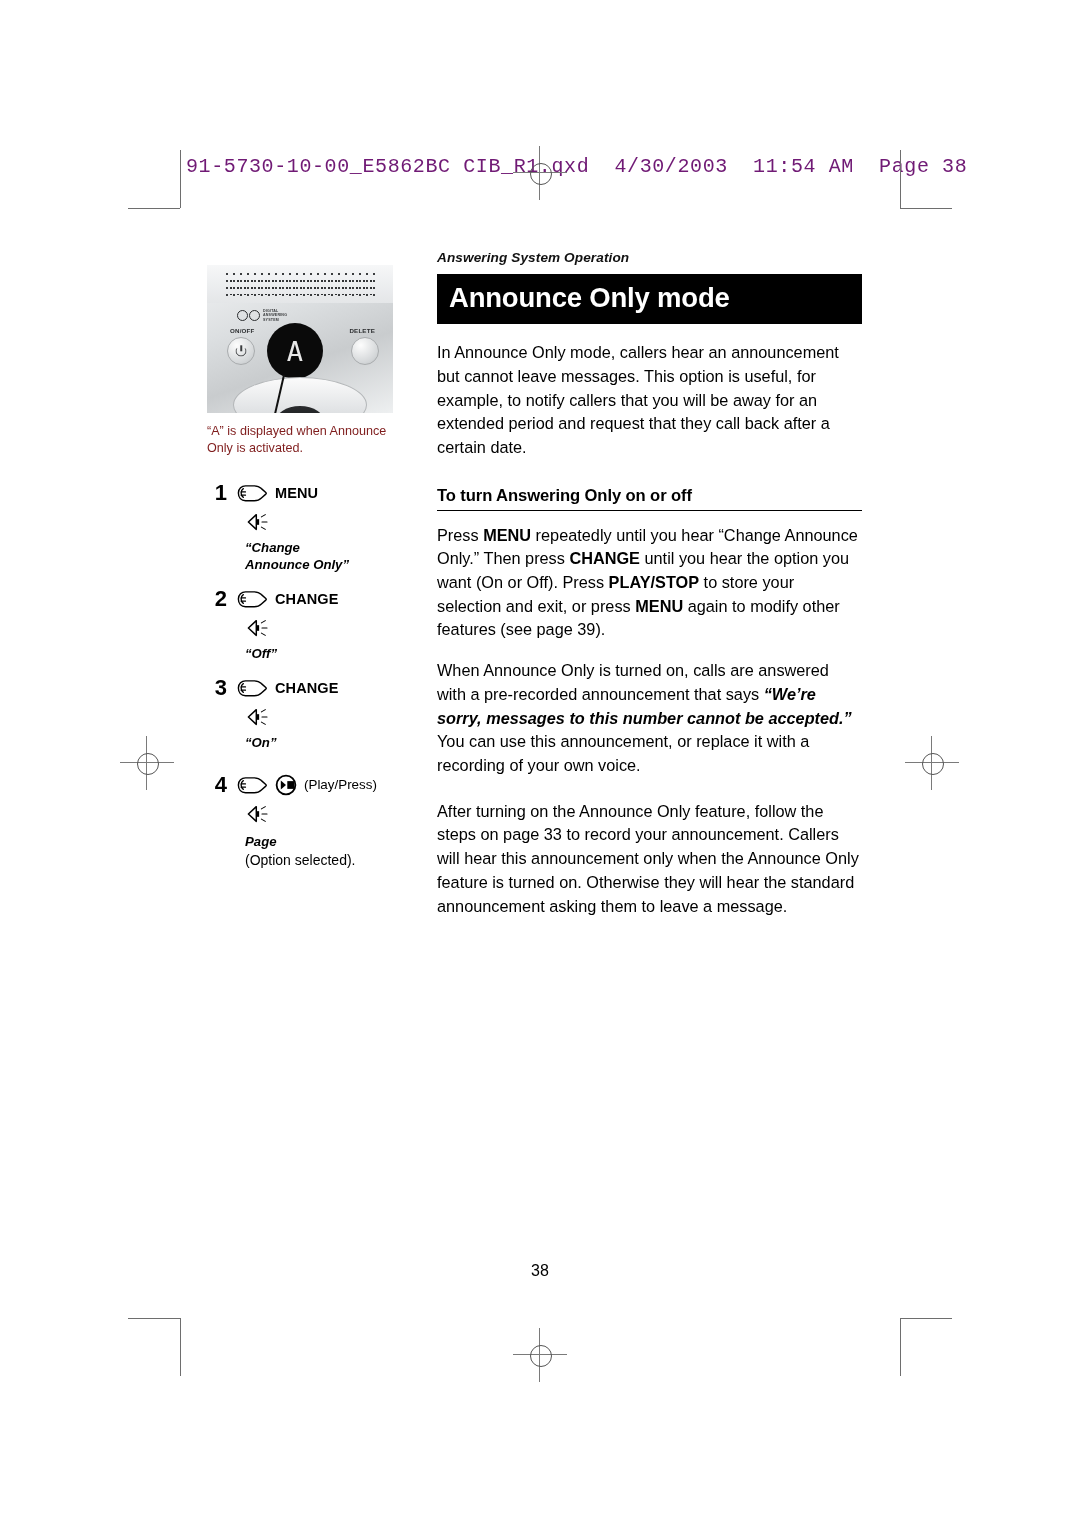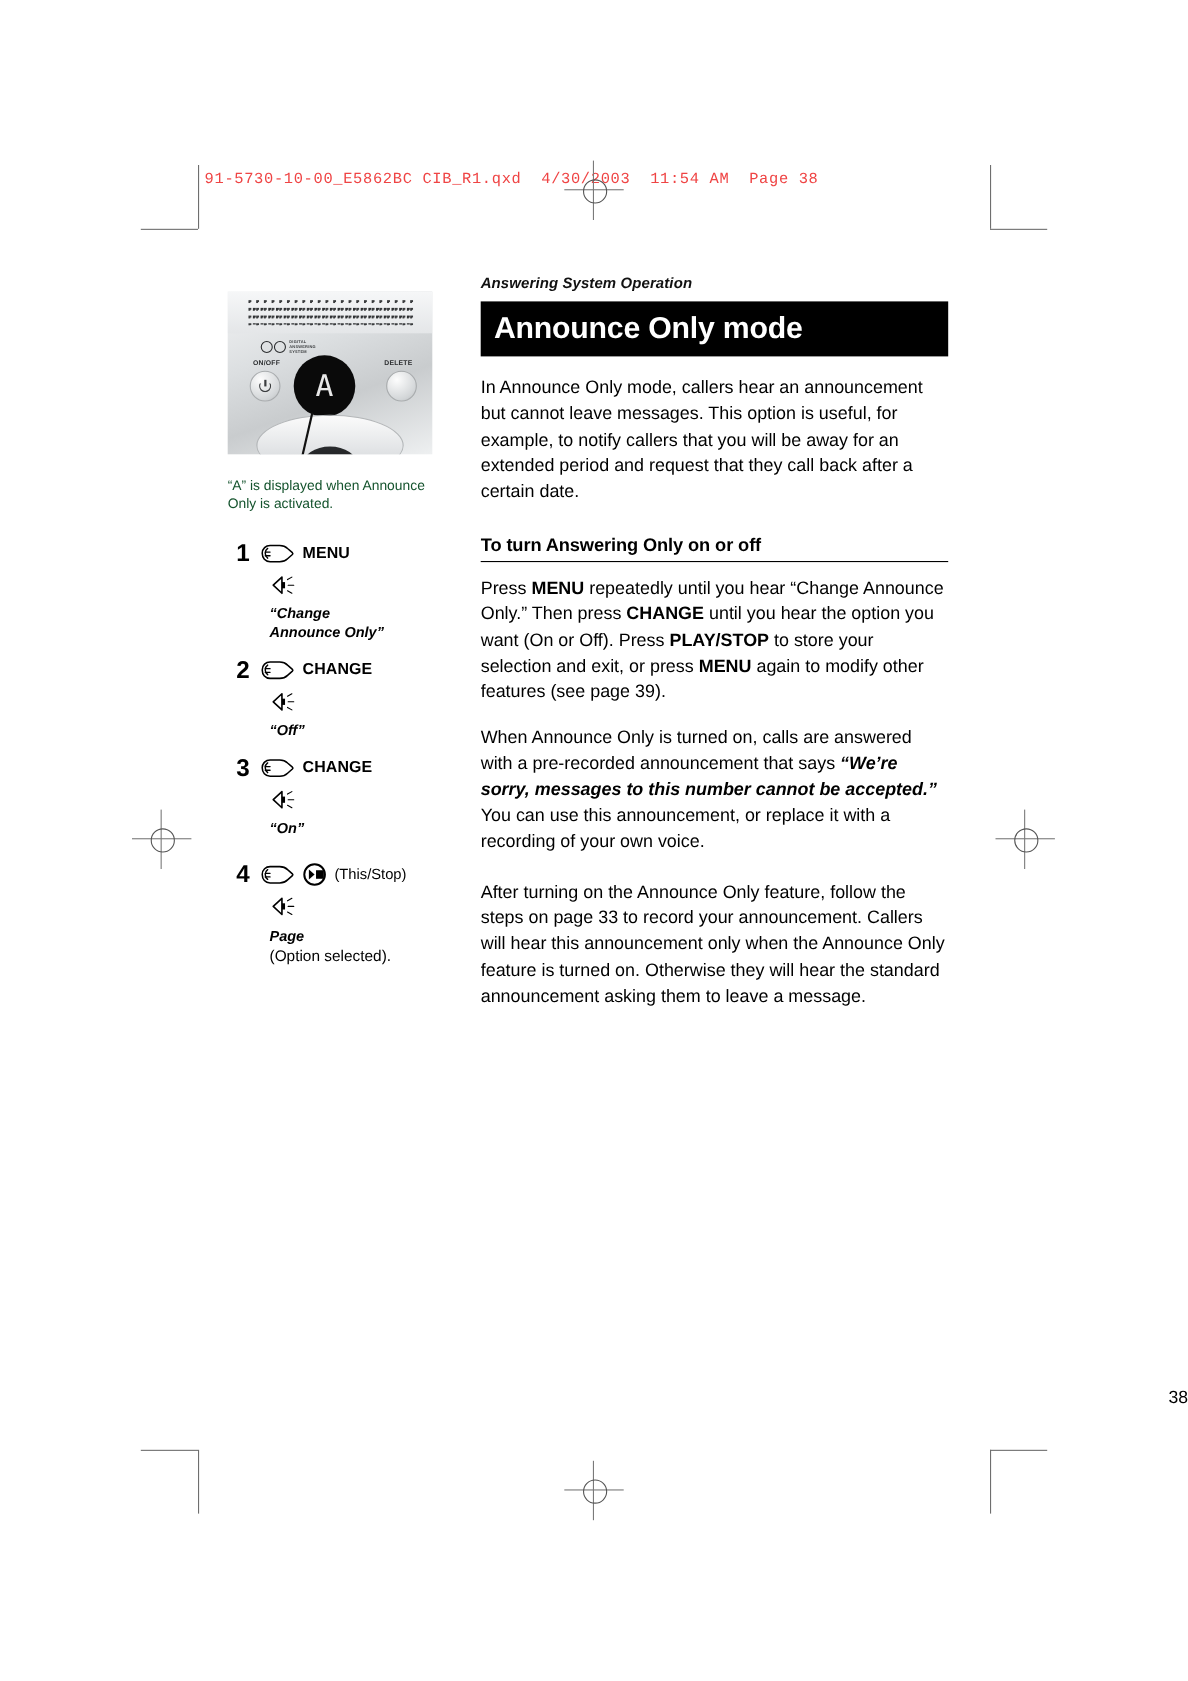--- a/index.html
+++ b/index.html
@@ -10,22 +10,22 @@
     color:#000;
     position:relative;
     overflow:hidden;
   }
   .page{position:absolute;inset:0;}
 
   
   .proof-header{
     position:absolute;left:186px;top:155px;
     font-family:"Liberation Mono", monospace;
-    font-size:14px;letter-spacing:0.6px;
-    color:#ef4444;white-space:pre;
+    font-size:20px;letter-spacing:0.6px;
+    color:#701a75;white-space:pre;
   }
 
   
   .mark{position:absolute;background:#6e6e6e;}
   .mark.h{height:1px;}
   .mark.v{width:1px;}
   .reg{position:absolute;width:54px;height:54px;}
   .reg .rl{position:absolute;background:#7a7a7a;}
   .reg .rl.h{left:0;top:26px;width:54px;height:1.4px;}
   .reg .rl.v{top:0;left:26px;height:54px;width:1.4px;}
@@ -110,22 +110,22 @@
     position:absolute;left:50%;bottom:-8px;transform:translateX(-50%);
     width:50px;height:34px;border-radius:50%;
     background:linear-gradient(180deg,#2a2c2e,#0d0e10);
   }
   .dp-leader{
     position:absolute;left:76px;top:110px;width:1.5px;height:44px;
     background:#111;transform:rotate(13deg);transform-origin:top center;
   }
 
   .photo-caption{
-    margin-top:20px;width:196px;
-    font-size:12.6px;line-height:1.32;color:#14532d;
+    margin-top:10px;width:196px;
+    font-size:12.6px;line-height:1.32;color:#7f1d1d;
   }
 
   
   .steps{margin-top:26px;}
   .step{position:relative;margin-bottom:5px;}
   .step-row{display:flex;align-items:center;gap:7px;}
   .step-num{
     font-size:22px;font-weight:bold;width:20px;text-align:right;flex:none;
     line-height:1;
   }
@@ -162,21 +162,21 @@
   .sub-head{
     margin-top:26px;
     font-size:16.6px;font-weight:bold;
     padding-bottom:4px;border-bottom:1.4px solid #000;
     letter-spacing:-0.1px;
   }
   .sub-head + .body-p{margin-top:13px;}
 
   
   .page-num{
-    position:absolute;left:0;right:0;top:1262px;text-align:right;
+    position:absolute;left:0;right:0;top:1262px;text-align:center;
     font-size:16px;color:#000;
   }
 </style>
 </head>
 <body>
 
 <div class="page">
 
   <div class="proof-header">91-5730-10-00_E5862BC CIB_R1.qxd  4/30/2003  11:54 AM  Page 38</div>
 
@@ -319,21 +319,21 @@
           <svg class="hand-icon" viewBox="0 0 62 38">
             <path d="M8 19c0-8 6-13 13-13h16c6 0 10 2 13 5l8 7c1 1 1 2 0 3l-8 7c-3 3-7 5-13 5H21C13 33 8 27 8 19z" fill="#fff" stroke="#000" stroke-width="2.6" stroke-linejoin="round"></path>
             <path d="M17 11c-3 2-4 5-4 8s1 6 4 8" fill="none" stroke="#000" stroke-width="2.4" stroke-linecap="round"></path>
             <path d="M13 17h8M13 23h8" stroke="#000" stroke-width="2.2" stroke-linecap="round"></path>
           </svg>
           <svg class="step-btn-icon" viewBox="0 0 34 34">
             <circle cx="17" cy="17" r="14.5" fill="#fff" stroke="#000" stroke-width="2.8"></circle>
             <path d="M9 10 L17 17 L9 24 Z" fill="#000"></path>
             <rect x="19" y="11" width="11" height="12" fill="#000"></rect>
           </svg>
-          <span class="step-key-paren">(This/Stop)</span>
+          <span class="step-key-paren">(Play/Press)</span>
         </div>
         <div class="speech-row">
           <svg class="spk-icon" viewBox="0 0 46 34">
             <path d="M20 4 L6 17 L20 30 Z" fill="#fff" stroke="#000" stroke-width="2.6" stroke-linejoin="round"></path>
             <rect x="20" y="12" width="5" height="10" fill="#000"></rect>
             <path d="M29 8 L36 4 M30 17 L39 17 M29 26 L36 30" stroke="#000" stroke-width="1.8" stroke-linecap="round"></path>
           </svg>
           <span>
             <span class="speech-text">Page</span><br>
             <span class="speech-sub">(Option selected).</span>

